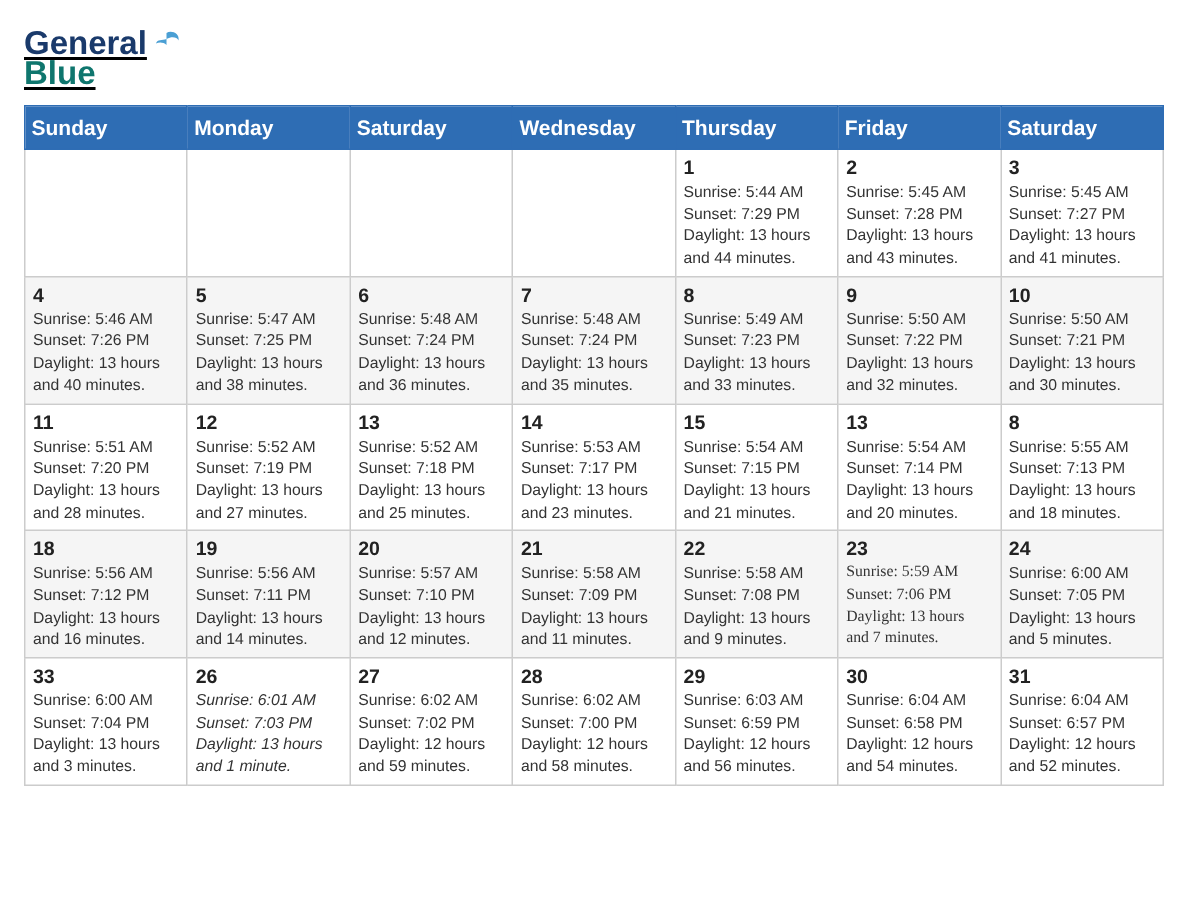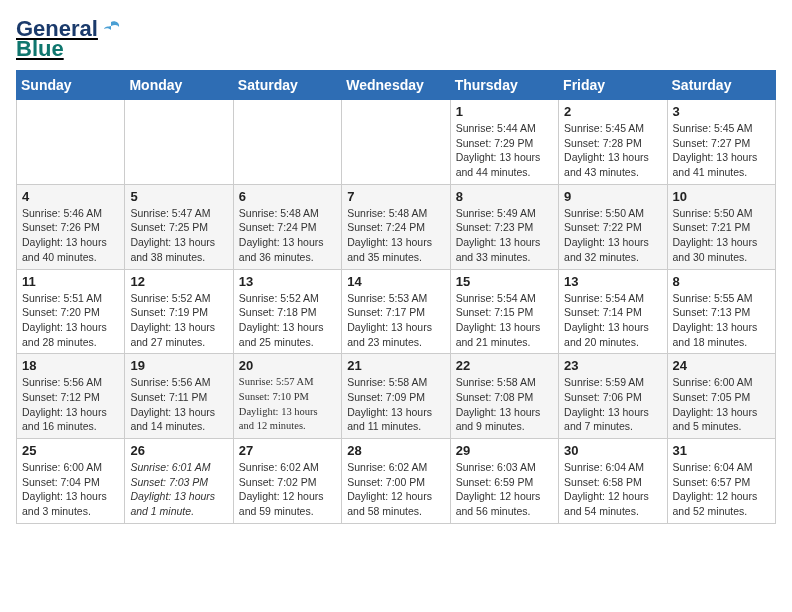--- a/index.html
+++ b/index.html
@@ -255,57 +255,57 @@
         </td>
         <td>
           <span class="day-number">19</span>
           <div class="day-info" style="white-space: pre-line;">Sunrise: 5:56 AM
 Sunset: 7:11 PM
 Daylight: 13 hours
 and 14 minutes.</div>
         </td>
         <td>
           <span class="day-number">20</span>
-          <div class="day-info" style="white-space: pre-line; font-family: Liberation Serif, serif;">Sunrise: 5:57 AM
+          <div class="day-info" style="white-space: pre-line;">Sunrise: 5:57 AM
 Sunset: 7:10 PM
 Daylight: 13 hours
 and 12 minutes.</div>
         </td>
         <td>
           <span class="day-number">21</span>
           <div class="day-info" style="white-space: pre-line;">Sunrise: 5:58 AM
 Sunset: 7:09 PM
 Daylight: 13 hours
 and 11 minutes.</div>
         </td>
         <td>
           <span class="day-number">22</span>
           <div class="day-info" style="white-space: pre-line;">Sunrise: 5:58 AM
 Sunset: 7:08 PM
 Daylight: 13 hours
 and 9 minutes.</div>
         </td>
         <td>
           <span class="day-number">23</span>
-          <div class="day-info" style="white-space: pre-line;">Sunrise: 5:59 AM
+          <div class="day-info" style="white-space: pre-line; font-family: Liberation Serif, serif;">Sunrise: 5:59 AM
 Sunset: 7:06 PM
 Daylight: 13 hours
 and 7 minutes.</div>
         </td>
         <td>
           <span class="day-number">24</span>
           <div class="day-info" style="white-space: pre-line;">Sunrise: 6:00 AM
 Sunset: 7:05 PM
 Daylight: 13 hours
 and 5 minutes.</div>
         </td>
       </tr>
       <tr>
         <td>
-          <span class="day-number">25</span>
+          <span class="day-number">33</span>
           <div class="day-info" style="white-space: pre-line;">Sunrise: 6:00 AM
 Sunset: 7:04 PM
 Daylight: 13 hours
 and 3 minutes.</div>
         </td>
         <td>
           <span class="day-number">26</span>
           <div class="day-info" style="white-space: pre-line; font-style: italic;">Sunrise: 6:01 AM
 Sunset: 7:03 PM
 Daylight: 13 hours

